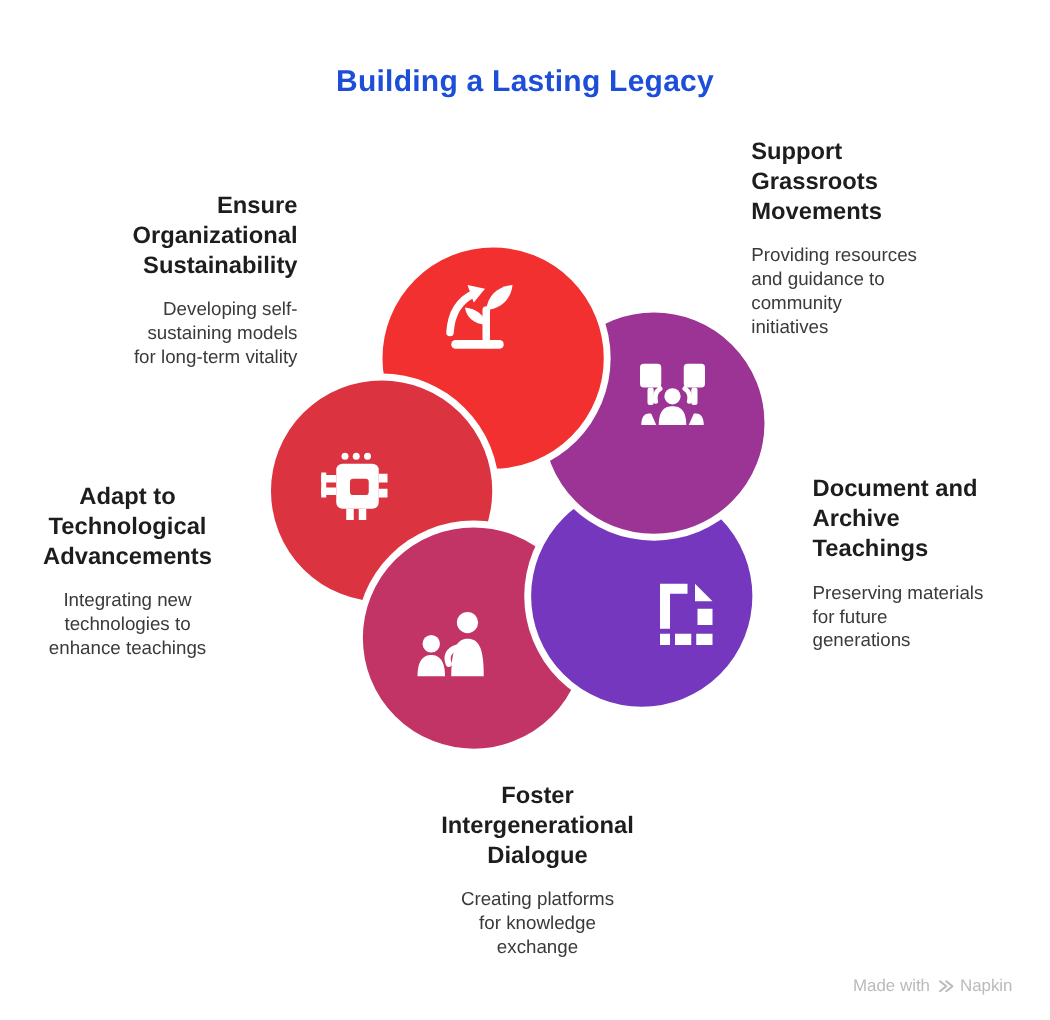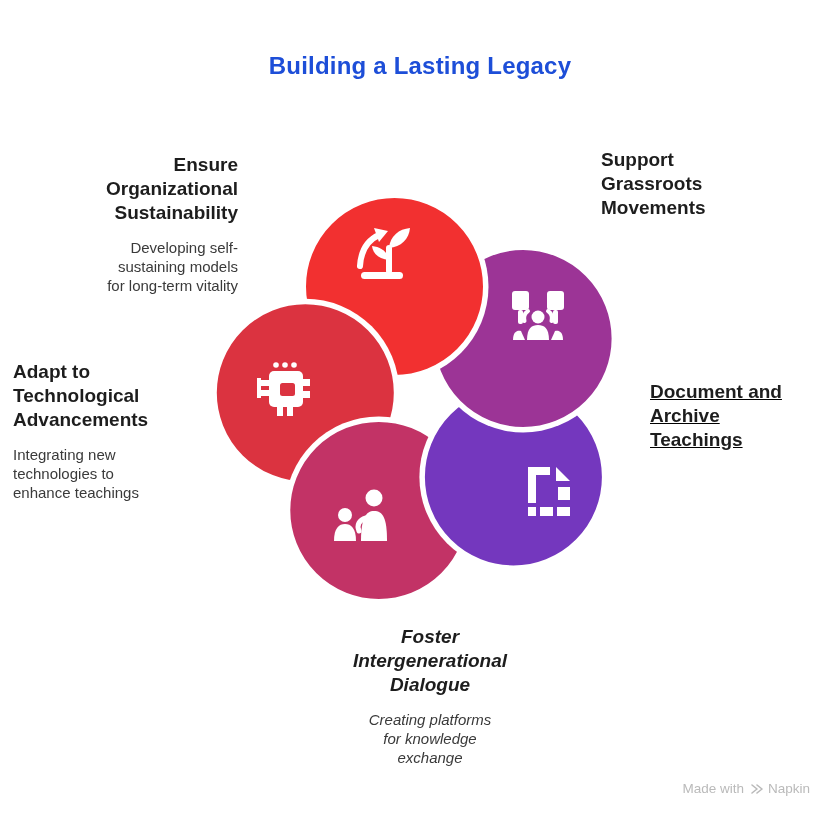--- a/index.html
+++ b/index.html
@@ -16,24 +16,24 @@
   .label { position:absolute; }
   .label .heading {
     font-size:19px; font-weight:700; color:#1d1d1d;
     line-height:24px; white-space:pre-line; margin:0 0 13px 0;
   }
   .label .desc {
     font-size:15px; font-weight:400; color:#3a3a3a;
     line-height:19px; white-space:pre-line; margin:0;
   }
   .pos-tl { top:121px; right:602px; width:178px; text-align:right;margin-top:32px; }
-  .pos-tr { top:110px; left:601px; width:168px; text-align:left;margin-top:38px; }
-  .pos-r  { top:380px; left:650px; width:172px; text-align:left;text-decoration:underline; }
-  .pos-b  { top:625px; left:312px; width:236px; text-align:center;font-style:italic; }
-  .pos-l  { top:360px; right:649px; width:178px; text-align:left; }
+  .pos-tr { top:110px; left:601px; width:168px; text-align:left; }
+  .pos-r  { top:380px; left:650px; width:172px; text-align:left; }
+  .pos-b  { top:625px; left:312px; width:236px; text-align:center; }
+  .pos-l  { top:386px; right:649px; width:178px; text-align:center; }
   .pinwheel { position:absolute; left:183px; top:161px; }
   .watermark {
     position:absolute; right:30px; bottom:20px;
     display:flex; align-items:center; gap:5px;
     font-size:13.5px; color:#bababa;
   }
   .watermark .logo { display:inline-block; }
 </style>
 </head>
 <body>
@@ -141,26 +141,33 @@
 Sustainability</div>
   <div class="desc">Developing self-
 sustaining models
 for long-term vitality</div>
 </div>
 
 <div class="label pos-tr">
   <div class="heading">Support
 Grassroots
 Movements</div>
+  <div class="desc">Providing resources
+and guidance to
+community
+initiatives</div>
 </div>
 
 <div class="label pos-r">
   <div class="heading">Document and
 Archive
 Teachings</div>
+  <div class="desc">Preserving materials
+for future
+generations</div>
 </div>
 
 <div class="label pos-b">
   <div class="heading">Foster
 Intergenerational
 Dialogue</div>
   <div class="desc">Creating platforms
 for knowledge
 exchange</div>
 </div>

